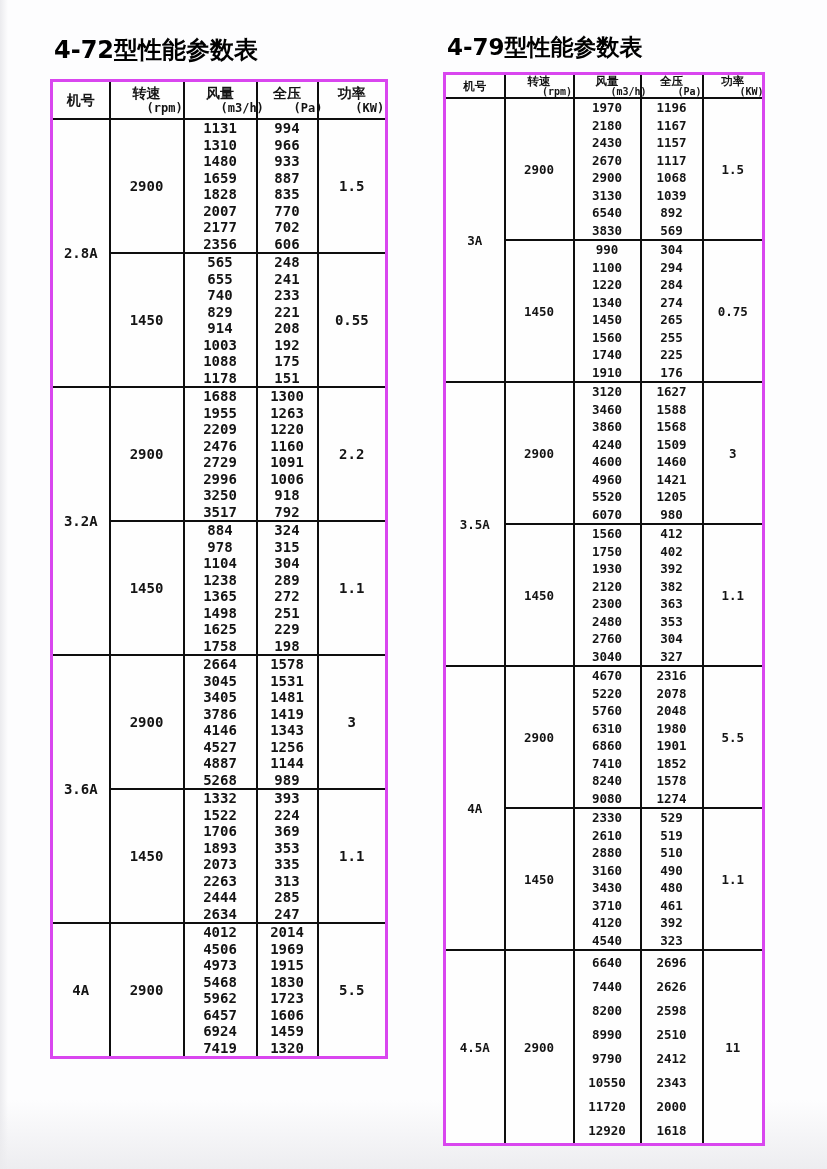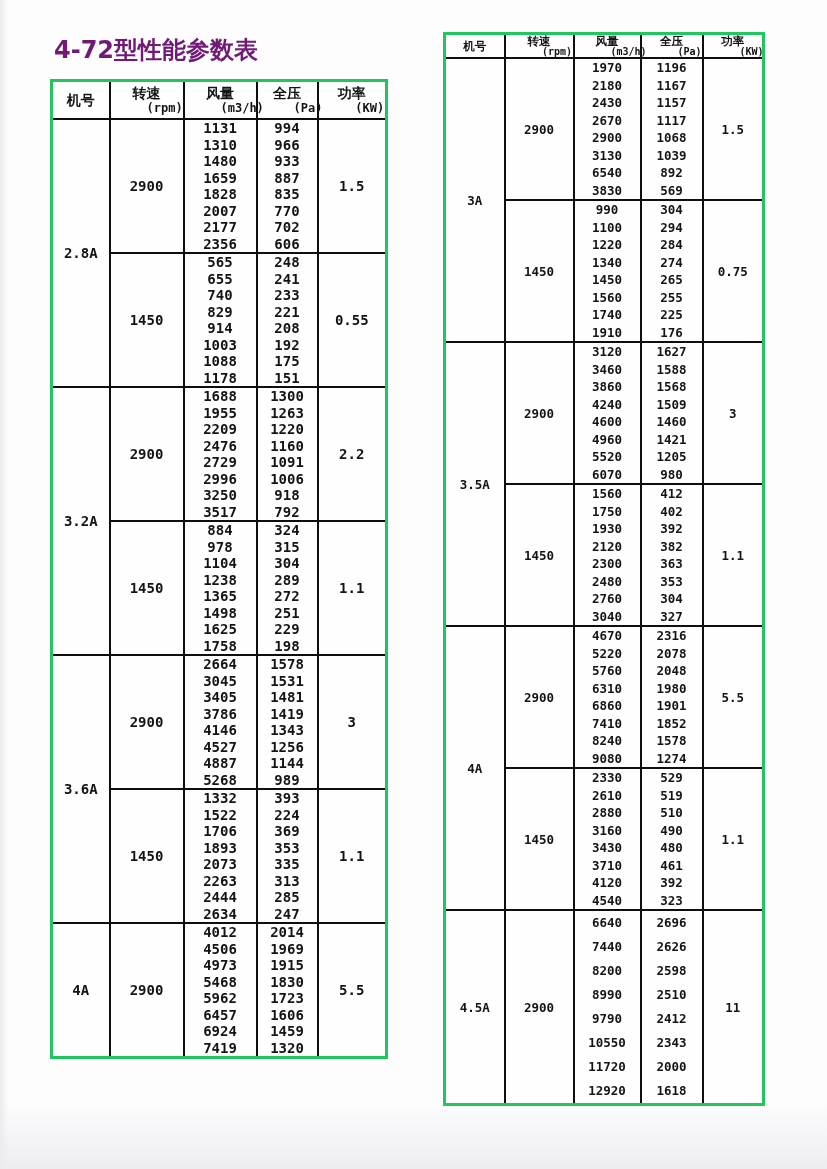--- a/index.html
+++ b/index.html
@@ -13,29 +13,29 @@
   .page{position:relative;width:827px;height:1169px;}
   .page::before{
     content:"";position:absolute;left:0;top:0;width:8px;height:100%;
     background:linear-gradient(90deg,#ebebee,rgba(255,255,255,0));
   }
   .col{position:absolute;}
   #sec0{left:50px;top:34px;width:340px;}
   #sec1{left:443px;top:32px;width:324px;}
   h1.tbl-title{
     margin:0 0 13px 4px;
-    font-weight:bold;color:#701a75;
+    font-weight:bold;color:#000000;
     font-family:"DejaVu Sans",sans-serif;
   }
   #sec0 h1.tbl-title{font-size:24px;}
   #sec1 h1.tbl-title{font-size:23px;margin-bottom:9px;}
   table.perf{
     border-collapse:collapse;
     table-layout:fixed;
-    border:3px solid #22c55e;
+    border:3px solid #d946ef;
     background:#fefefe;
   }
   #sec0 table.perf{width:338px;}
   #sec1 table.perf{width:322px;}
   .perf th,.perf td{
     border:2px solid #0e0e0e;
     text-align:center;
     vertical-align:middle;
     padding:0;
   }
@@ -268,20 +268,21 @@
               <div class="num">1459</div>
               <div class="num">1320</div>
             </td>
             <td class="power">5.5</td>
           </tr>
         </tbody>
     </table>
   </section>
 
   <section class="col" id="sec1">
+    <h1 class="tbl-title">4-79型性能参数表</h1>
     <table class="perf">
       <colgroup>
         <col style="width:60px">
           <col style="width:69px">
           <col style="width:67px">
           <col style="width:62px">
           <col style="width:61px">
       </colgroup>
       <thead>
           <tr>

